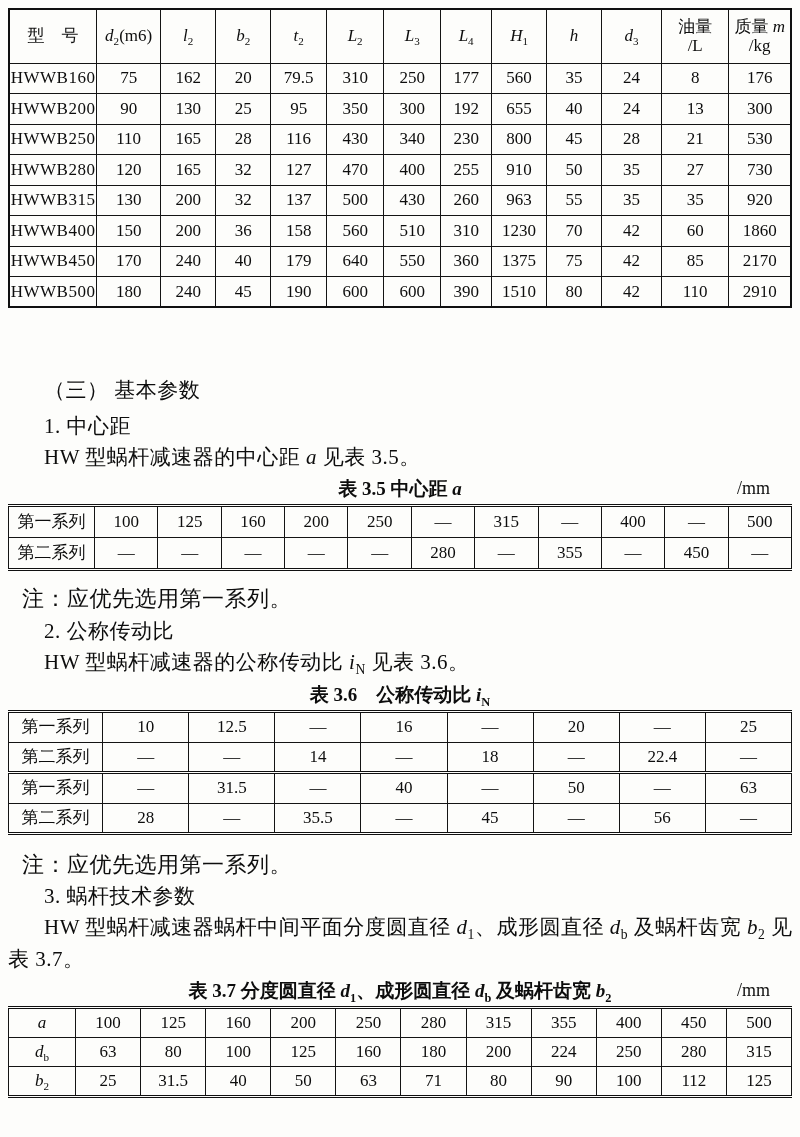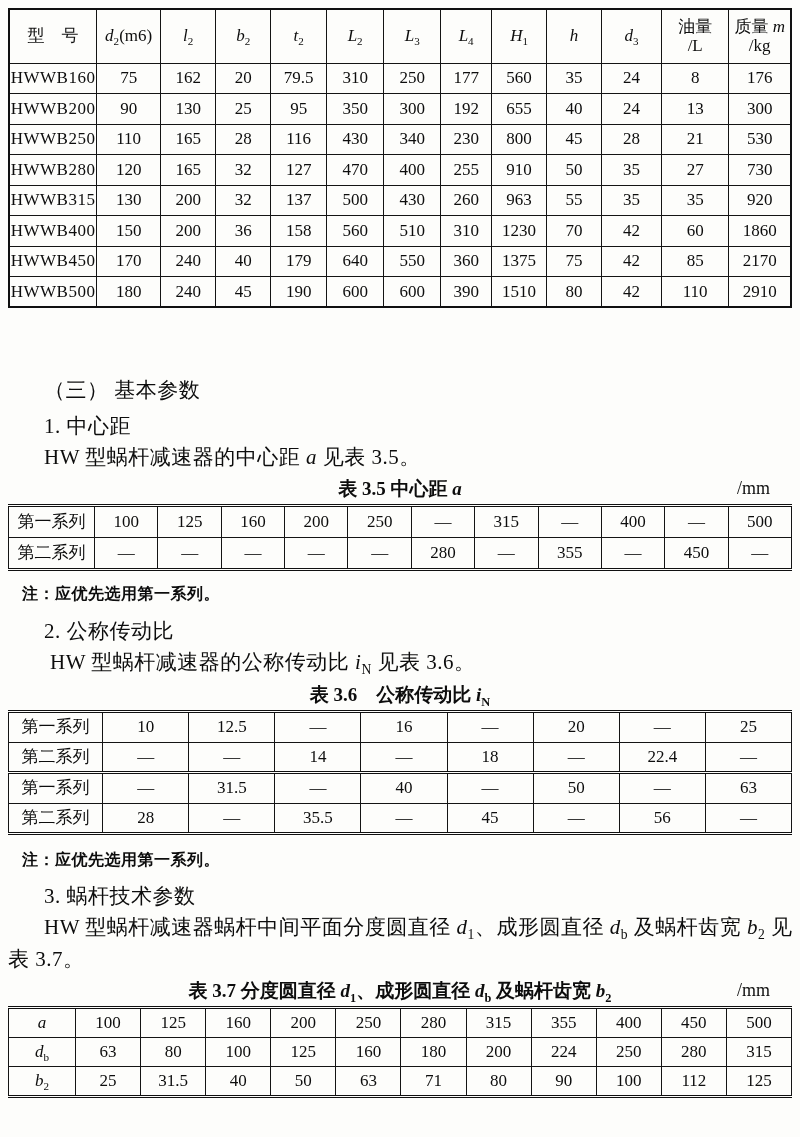--- a/index.html
+++ b/index.html
@@ -42,21 +42,21 @@
   .t35 td { height:32px; }
   .t36 td { height:30.5px; }
   .t37 td { height:29.5px; }
   .t36 tr.sep td { border-top:3px double #101010; }
 
   
   .abs { position:absolute; white-space:nowrap; }
   .body-text { font-size:21px; letter-spacing:.5px; }
   .tbl-title { left:0; width:800px; text-align:center; font-weight:bold; font-size:19px; }
   .unit { right:30px; font-size:18px; }
-  .note { font-size:16px; letter-spacing:.5px;font-weight:bold; }
+  .note { font-size:22px; letter-spacing:.5px; }
 </style>
 </head>
 <body>
 
 <div class="page">
 
   <div class="t1-wrap" id="t1-container">
       <table class="t1">
         <colgroup>
           <col style="width:86px">
@@ -270,21 +270,21 @@
             <td>—</td>
           </tr>
         </tbody>
       </table>
     </div>
 
   <div class="abs note" style="left:22px; top:584px;">注：应优先选用第一系列。</div>
 
   <div class="abs body-text" style="left:44px; top:617px;">2. 公称传动比</div>
 
-  <div class="abs body-text" style="left:44px; top:648px;margin-left:6px;">HW 型蜗杆减速器的公称传动比 <i>i</i><sub>N</sub> 见表 3.6。</div>
+  <div class="abs body-text" style="left:44px; top:648px;">HW 型蜗杆减速器的公称传动比 <i>i</i><sub>N</sub> 见表 3.6。</div>
 
   <div class="abs tbl-title" style="top:682px;">表 3.6　公称传动比 <i>i</i><sub>N</sub></div>
 
   <div class="abs" style="left:8px; top:710px;" id="t36-container">
       <table class="flat t36">
         <colgroup>
           <col style="width:94px">
           <col style="width:86px">
           <col style="width:86px">
           <col style="width:86px">

